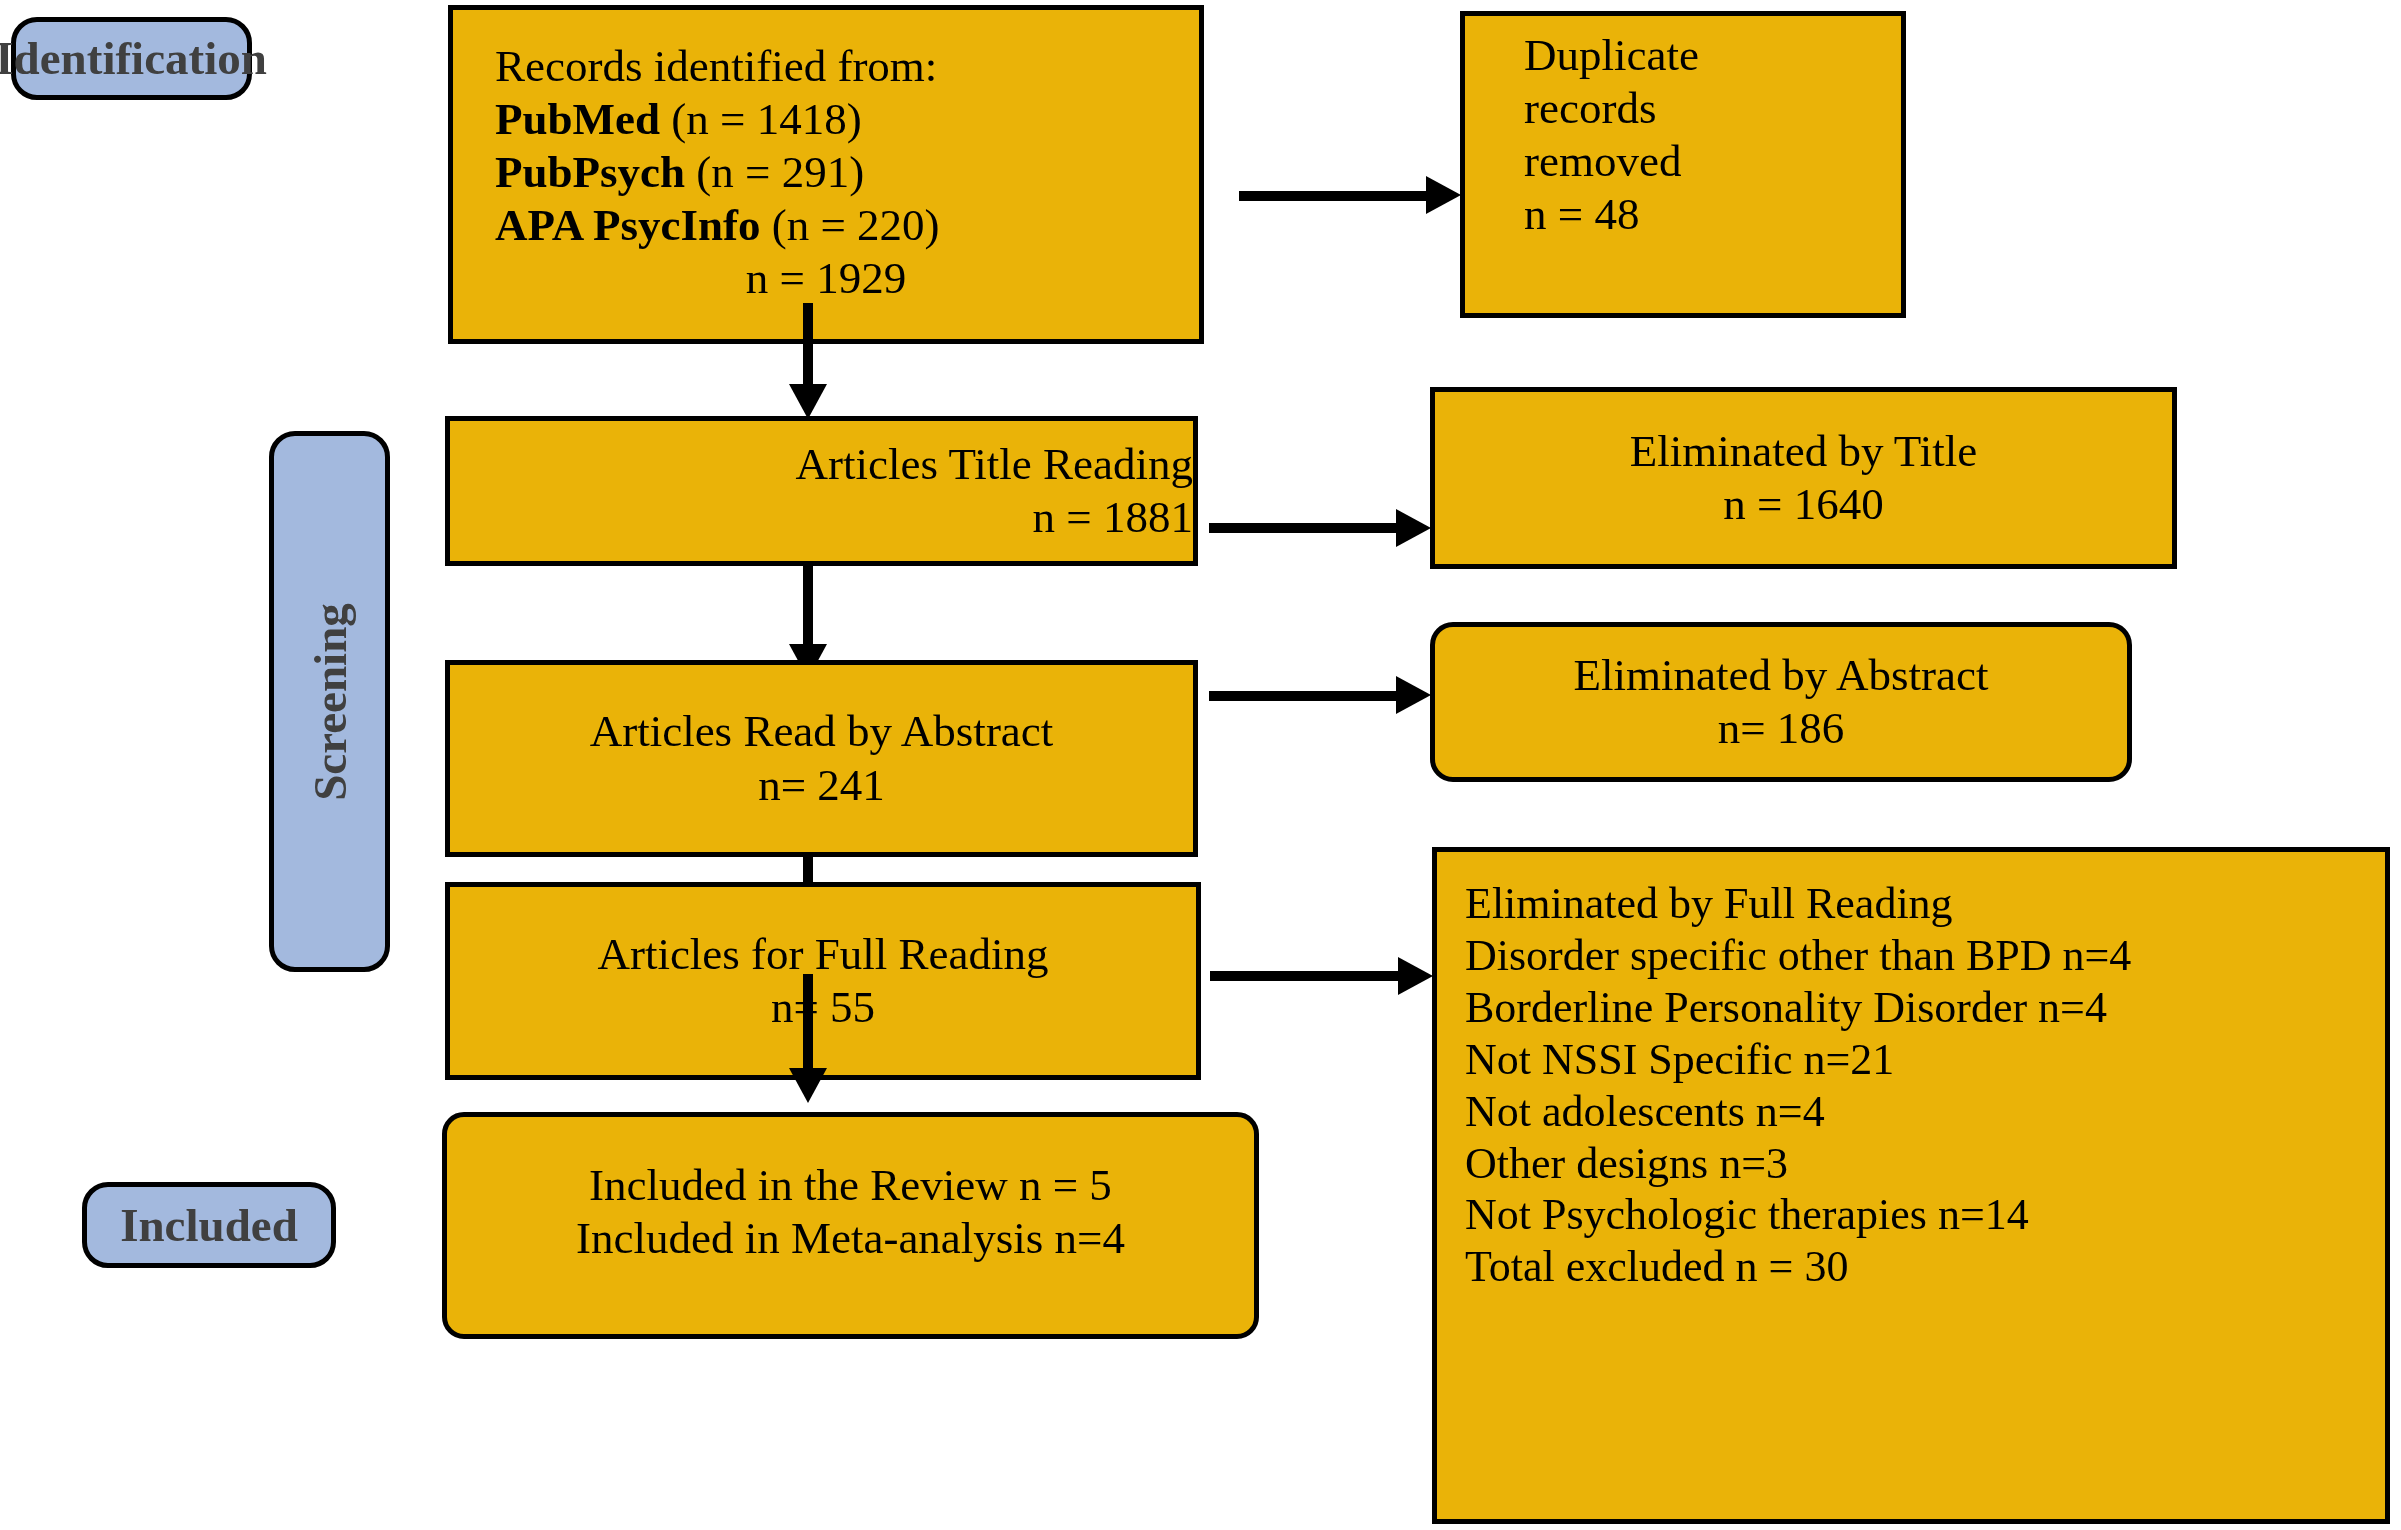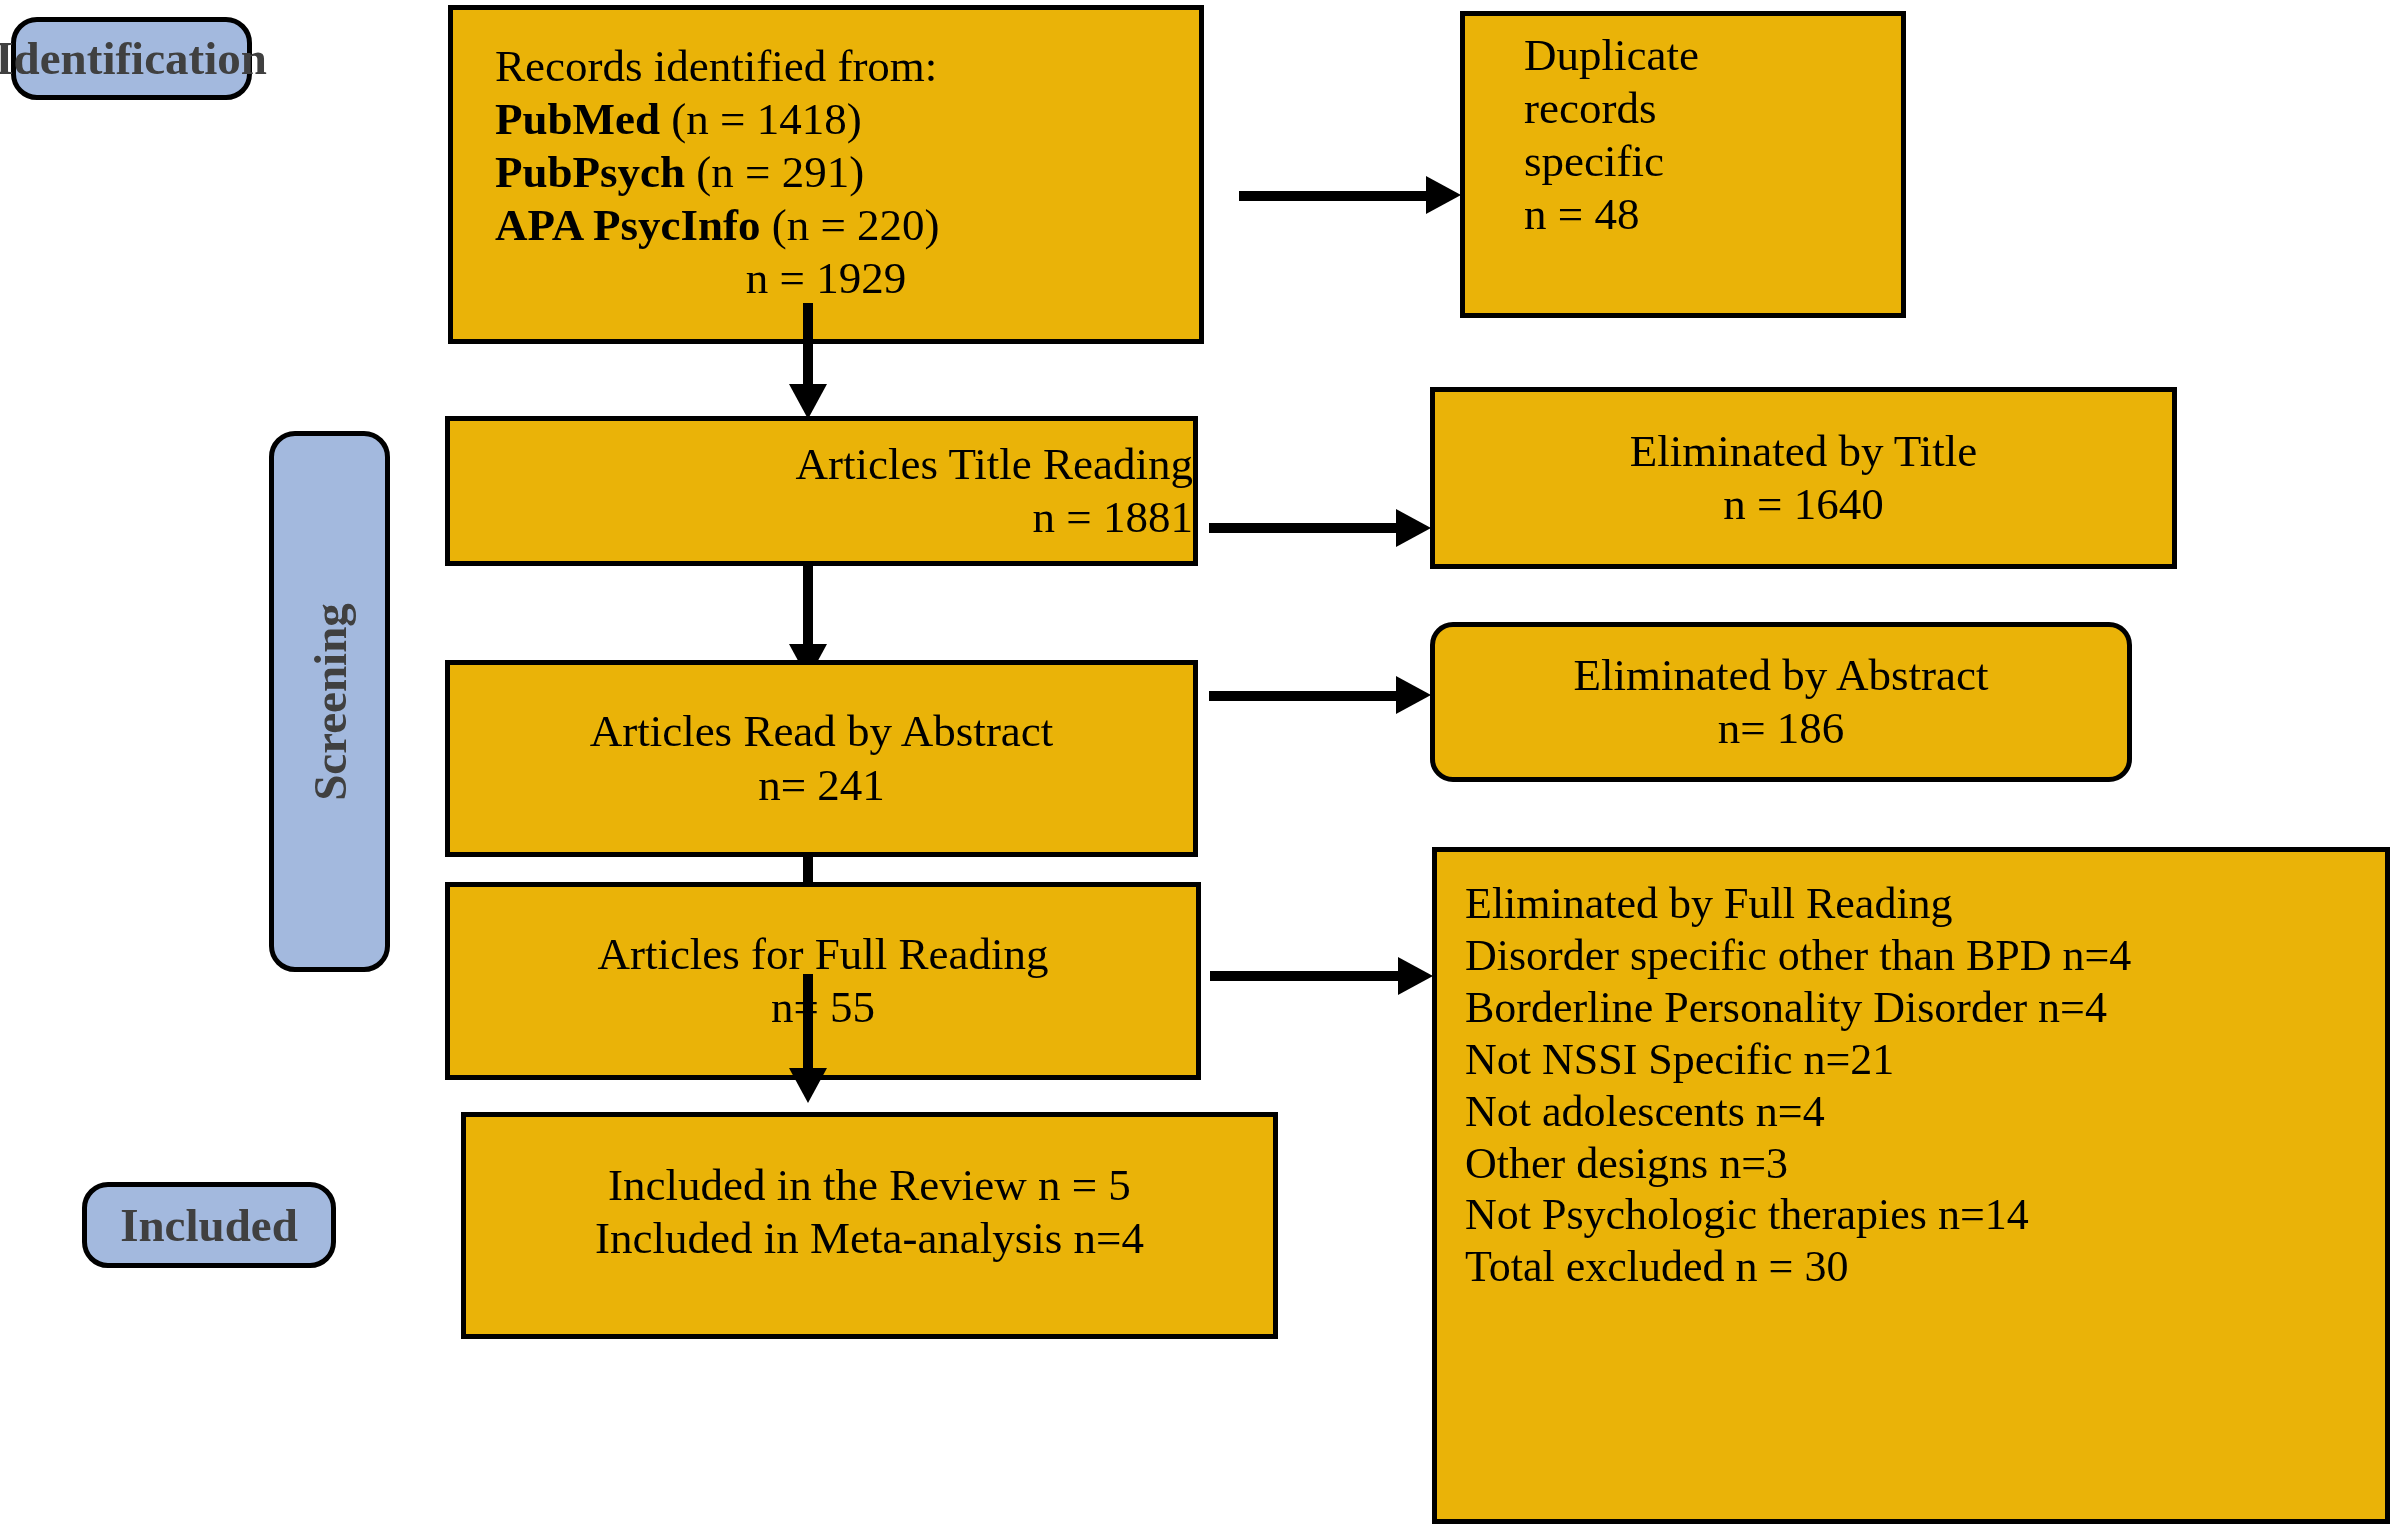--- a/index.html
+++ b/index.html
@@ -105,21 +105,21 @@
     <div class="line">
       <span class="bold">APA PsycInfo</span>
       <span>(n = 220)</span>
     </div>
     <div class="line" style="text-align:center; padding-right:42px;">n = 1929</div>
   </div>
 
   <div class="abs box left-text fs-box" style="left:1460px; top:10.6px; width:446px; height:307px; padding:13.6px 0 13.6px 59px; justify-content:flex-start;">
     <div class="line">Duplicate</div>
     <div class="line">records</div>
-    <div class="line">specific</div>
+    <div class="line">removed</div>
     <div class="line">n = 48</div>
   </div>
 
   <div class="abs hline" style="left:1239px; top:191px; width:189px; height:9.8px;"></div>
   <div class="abs arrow-right" style="left:1426px; top:176px;"></div>
 
   <div class="abs vline" style="left:803px; top:303px; width:9.8px; height:89px;"></div>
   <div class="abs arrow-down" style="left:789px; top:384px;"></div>
 
   <div class="abs box fs-box" style="left:445px; top:416px; width:753px; height:150px;align-items:flex-end;">
@@ -169,19 +169,19 @@
     <div class="line">Not Psychologic therapies n=14</div>
     <div class="line">Total excluded   n = 30</div>
   </div>
 
   <div class="abs hline" style="left:1210px; top:971px; width:189px; height:9.8px;"></div>
   <div class="abs arrow-right" style="left:1398px; top:957px;"></div>
 
   <div class="abs vline" style="left:803px; top:974px; width:9.8px; height:97px;"></div>
   <div class="abs arrow-down" style="left:789px; top:1068px;"></div>
 
-  <div class="abs box fs-box" style="left:461px; top:1112px; width:817px; height:227px; justify-content:flex-start; padding-top:42px;">
+  <div class="abs box fs-box" style="left:442px; top:1112px; width:817px; height:227px; justify-content:flex-start; padding-top:42px;border-radius:22px;">
     <div class="line">Included in the Review n = 5</div>
     <div class="line">Included in Meta-analysis n=4</div>
   </div>
 
 </div>
 
 
 </body></html>

